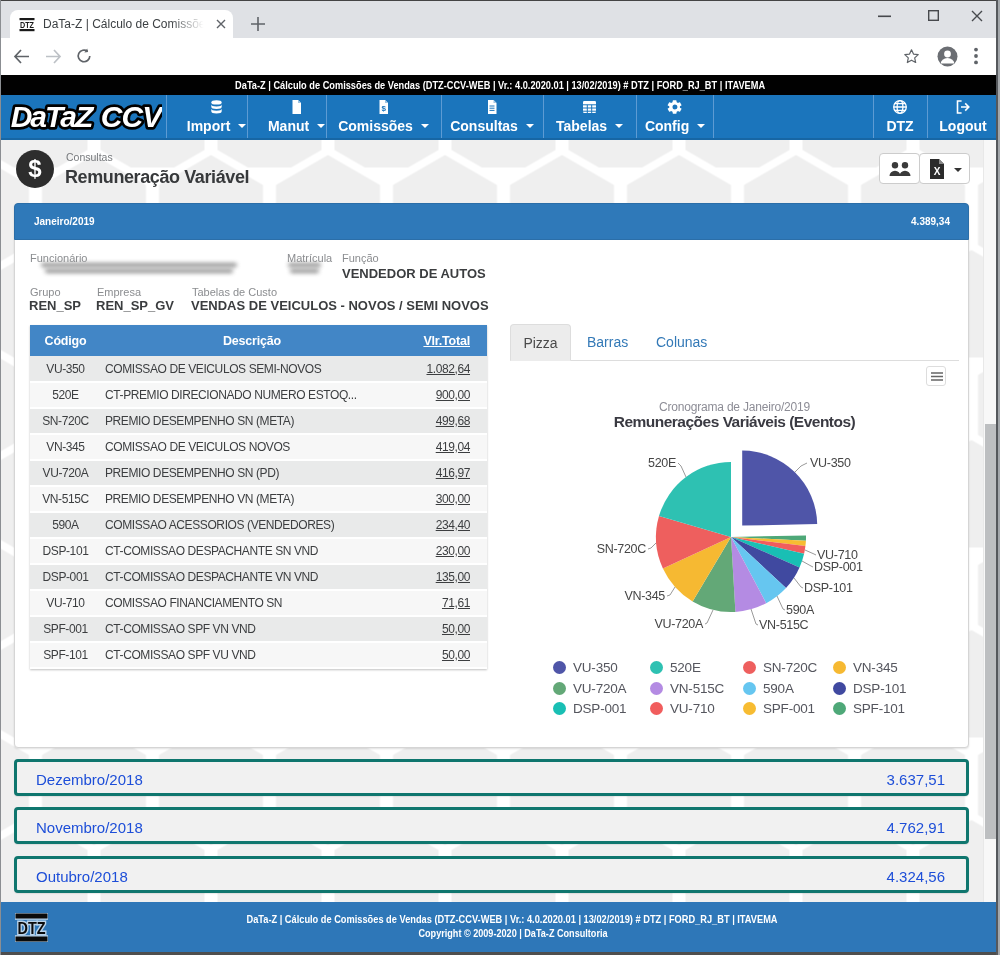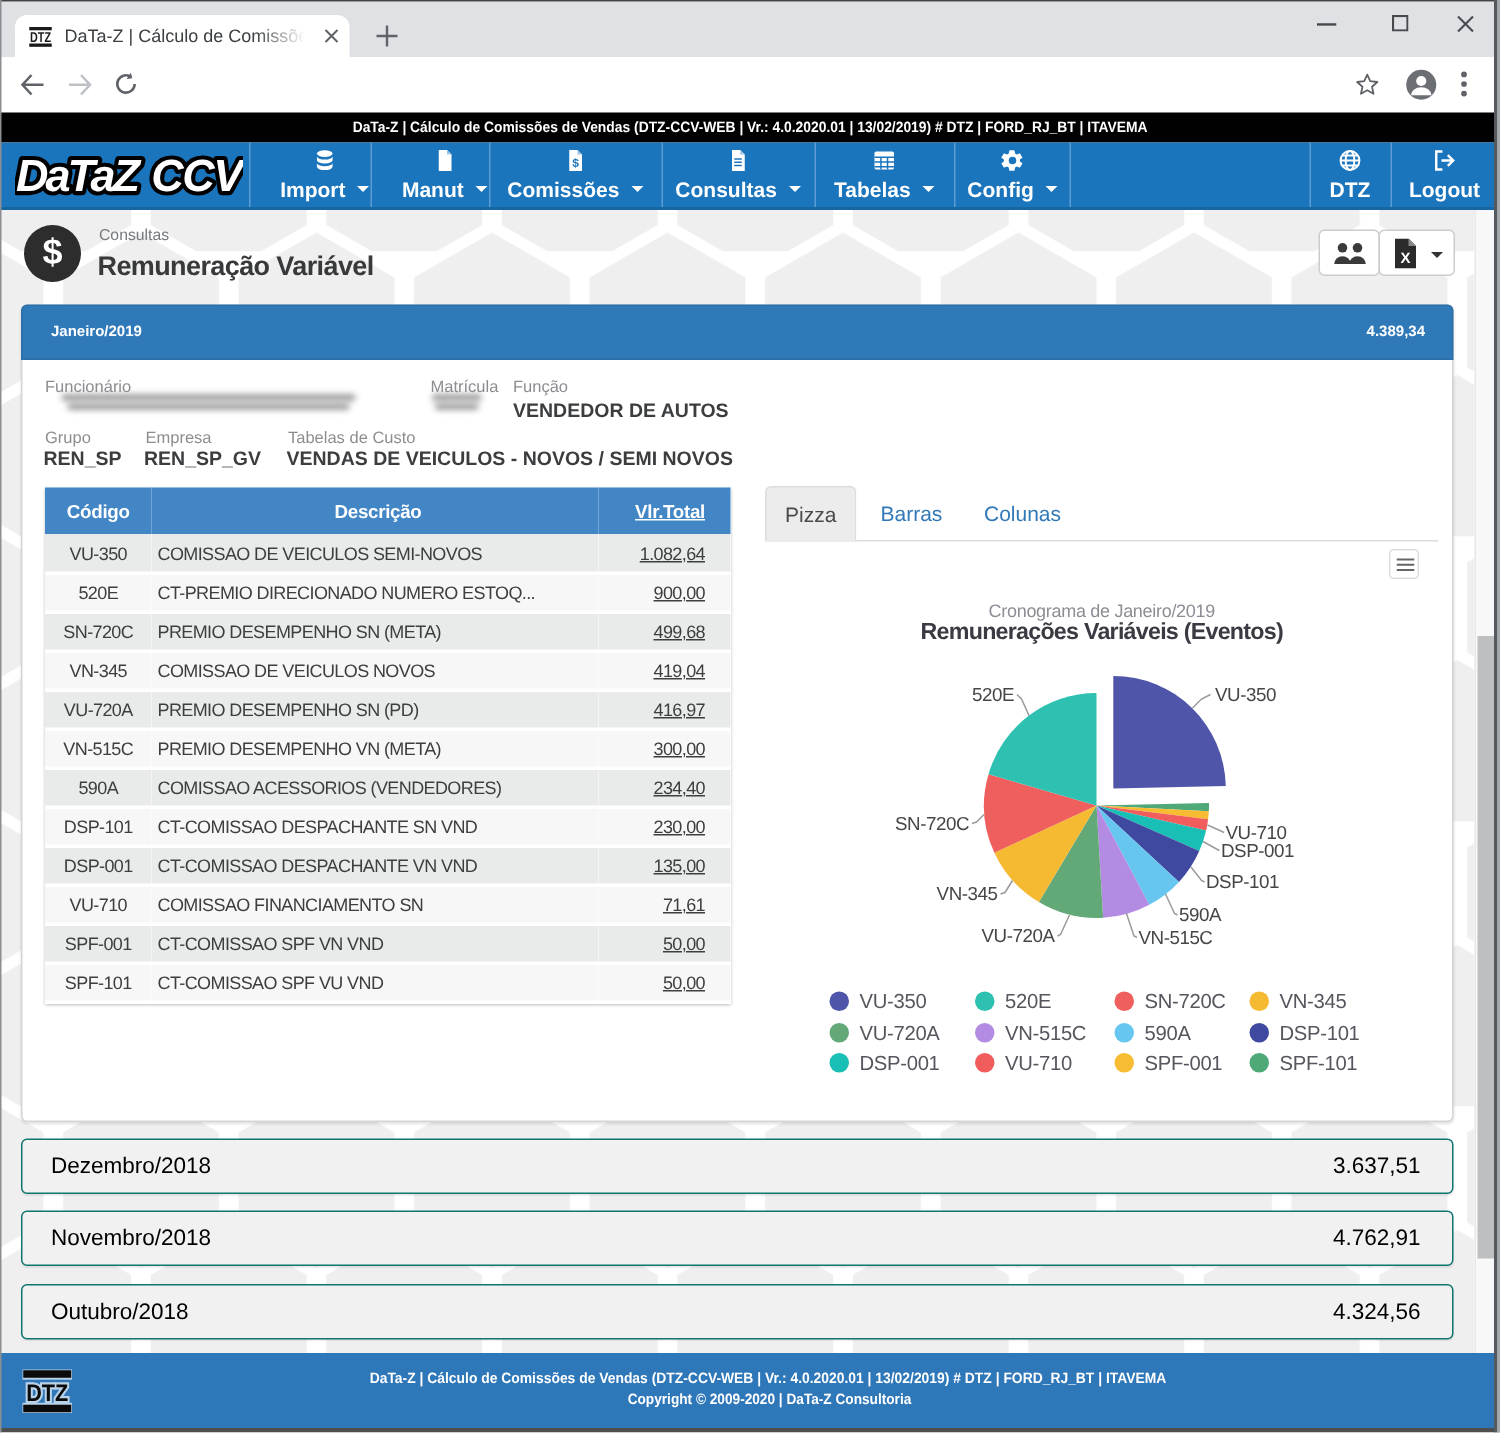--- a/index.html
+++ b/index.html
@@ -66,21 +66,21 @@
 #tabs { position:absolute; left:495px; top:120px; width:449px; height:37px; border-bottom:1px solid #ddd;padding-left:20px; }
 #tab-pizza { position:absolute; left:0; top:0; width:61px; height:37px; background:#ececec; border:1px solid #ddd; border-bottom:1px solid #ececec; border-radius:4px 4px 0 0; text-align:center; line-height:36px; font-size:14px; color:#4a4a4a; }
 .tablink { position:absolute; top:0; height:37px; line-height:36px; font-size:14px; color:#3379b7; }
 #charttitle { position:absolute; left:495px; top:173px; width:449px; text-align:center; font-size:15.5px; font-weight:bold; color:#3a3a42; letter-spacing:-0.5px;margin-top:36px; }
 #chartsub { position:absolute; left:495px; top:196px; width:449px; text-align:center; font-size:12px; color:#8d8d96; letter-spacing:-0.2px; }
 #burger { position:absolute; left:911px; top:162px; width:20px; height:20px; border:1px solid #ddd; border-radius:3px; background:#fff; }
 .leg { position:absolute; font-size:13.5px; color:#55565e; white-space:nowrap; line-height:14px; letter-spacing:-0.2px; }
 .dot { display:inline-block; width:13px; height:13px; border-radius:50%; margin-right:7px; vertical-align:-2px; }
 
 
-.panel { position:absolute; left:14px; width:955px; height:37px; background:#f1f1f1; border:1px solid #0f766e; border-radius:4px; box-shadow:0 1px 1px rgba(0,0,0,0.08); font-size:15px; color:#000000; line-height:36px; }
+.panel { position:absolute; left:14px; width:955px; height:37px; background:#f1f1f1; border:3px solid #0f766e; border-radius:4px; box-shadow:0 1px 1px rgba(0,0,0,0.08); font-size:15px; color:#1d4ed8; line-height:36px; }
 .panel .pl { position:absolute; left:19px; }
 .panel .pr { position:absolute; right:21px; }
 
 
 #sbar { position:absolute; left:983px; top:140px; width:17px; height:762px; background:#f8f8f8; border-left:1px solid #e8e8e8; }
 #sthumb { position:absolute; left:1px; top:284px; width:13px; height:415px; background:#bdbfc1; }
 
 
 #footer { position:absolute; left:0; top:902px; width:1000px; height:50px; background:#2e77b8; color:#fff; text-align:center; }
 #f1 { position:absolute; left:12px; top:12px; width:100%; font-size:10px; font-weight:bold; transform:scaleX(0.925); transform-origin:center; }

